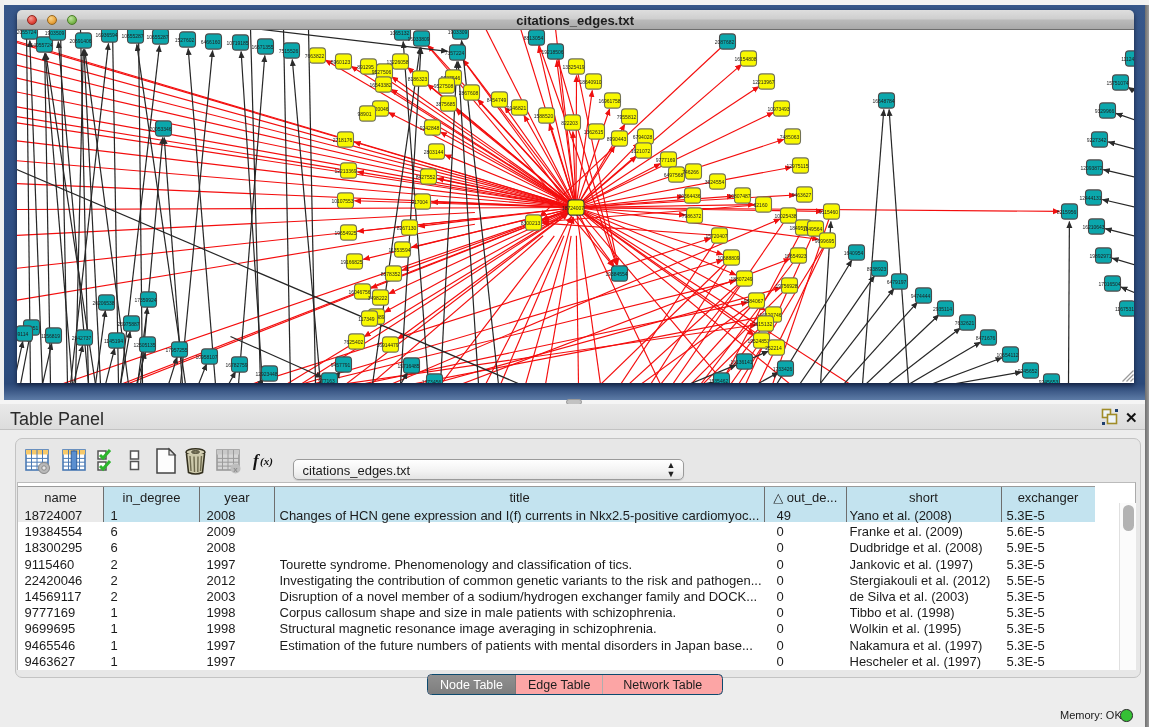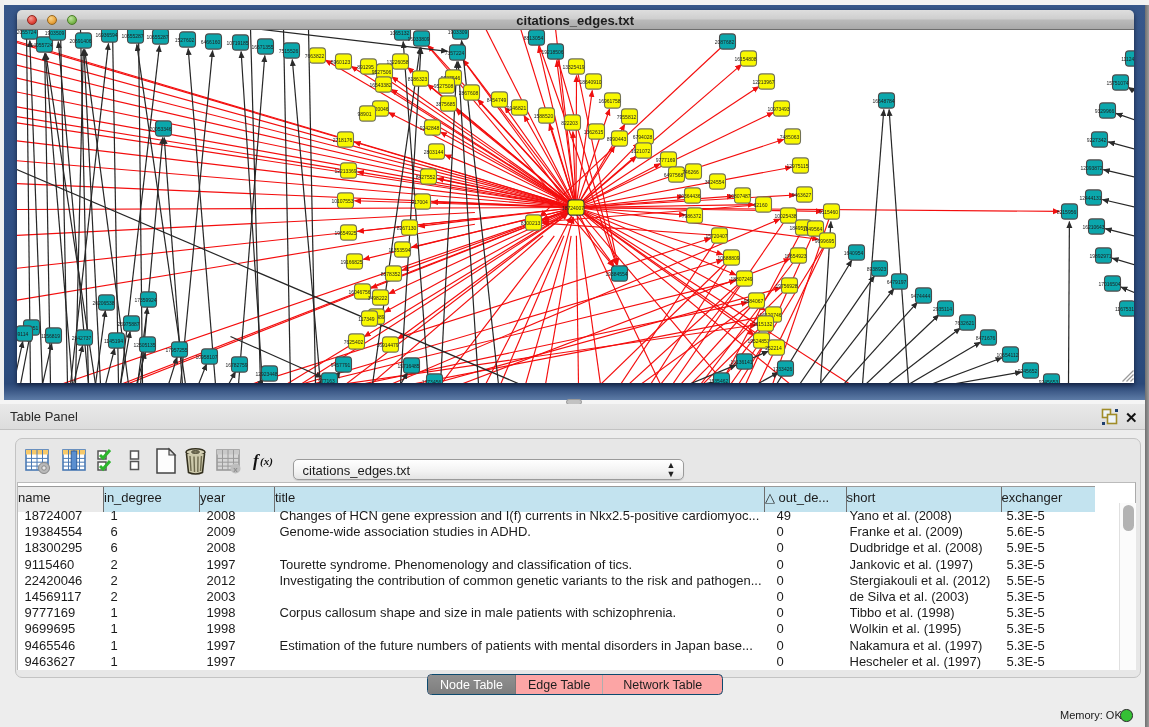--- a/index.html
+++ b/index.html
@@ -14,32 +14,32 @@
   background:linear-gradient(180deg,#dedede 0%,#cfcfcf 45%,#b9b9b9 55%,#a9a9a9 100%);
   border-bottom:1px solid #6e6e6e}
 .tl{position:absolute;top:5.2px;width:10.5px;height:10.5px;border-radius:50%}
 .tl.r{left:10.2px;background:radial-gradient(circle at 35% 30%,#f49f97,#e0443a 60%,#ad2d24);border:.5px solid #92251e}
 .tl.y{left:30.2px;background:radial-gradient(circle at 35% 30%,#f8d488,#e9a33c 60%,#b67b22);border:.5px solid #96651c}
 .tl.g{left:50.2px;background:radial-gradient(circle at 35% 30%,#c0e3a0,#7cb94e 60%,#578c2e);border:.5px solid #4a7c27}
 .ttl{position:absolute;top:3px;left:0;width:100%;text-align:center;font-size:13px;font-weight:bold;color:#1d1d1d}
 .gap{position:absolute;left:0;top:400px;width:1149px;height:4px;background:#f5f5f5}
 .handle{position:absolute;left:566px;top:398.5px;width:16px;height:6px;border-radius:3px;background:#c2c2c2;border:1px solid #9a9a9a}
 .tph{position:absolute;left:0;top:404px;width:1149px;height:26px;background:linear-gradient(180deg,#e9e9e9,#dcdcdc);border-bottom:1px solid #c2c2c2}
-.tph .t{position:absolute;left:10px;top:5px;font-size:13px;color:#2a2a2a}
+.tph .t{position:absolute;left:10px;top:5px;font-size:18px;color:#2a2a2a}
 .tpx{position:absolute;left:1125px;top:6px;font-size:15px;font-weight:bold;color:#111}
 .panel{position:absolute;left:15px;top:438px;width:1125.5px;height:240px;background:#e7e7e7;
   border:1px solid #c3c3c3;border-radius:7px}
 .tools{position:absolute;left:4px;top:8px;height:28px;width:100%}
 .combo{position:absolute;left:272.5px;top:12px;width:391px;height:21px;border:1px solid #9a9a9a;border-radius:5px;
   background:linear-gradient(180deg,#ffffff,#f2f2f2 60%,#e4e4e4);font-size:13px;color:#1a1a1a;
   padding:2.5px 0 0 9px;box-shadow:0 1px 1px rgba(0,0,0,.12)}
 .combo .st{position:absolute;right:7px;top:1px;font-size:9px;color:#222;line-height:9px;text-align:center}
 .tbl{position:absolute;left:1px;top:43px;width:1119px;height:187.5px;background:#fff;border-top:1px solid #bbb;border-left:1px solid #bbb;border-right:1px solid #aaa}
 .thead{position:absolute;left:0;top:2.5px;width:1076.5px;height:22.5px;border-top:1px solid #9a9a9a;border-bottom:1px solid #7e7e7e}
-.th{position:absolute;top:0;height:25px;font-size:13px;color:#1c1c1c;line-height:22px;
+.th{position:absolute;top:0;height:35px;font-size:13px;color:#1c1c1c;text-align:center;line-height:22px;
   background:#c3e3ef;border-right:1px solid #6e6e6e;overflow:hidden}
 .rows{position:absolute;left:0;top:25px;width:1076.5px}
 .tr{position:relative;width:100%;height:16.2px;font-size:13px;color:#1b1b1b;white-space:nowrap}
 .tr div{position:absolute;top:0;height:16.2px;line-height:15.5px;overflow:hidden}
 .c0{left:6.5px;width:80px}.c1{left:92.5px;width:80px}.c2{left:188.5px;width:70px}
 .c3{left:261.5px;width:484px}.c4{left:758.5px;width:64px}.c5{left:831.5px;width:150px}
 .c6{left:988.5px;width:90px}
 .sbar{position:absolute;left:1101px;top:20px;width:17px;height:167px;background:#fbfbfb;border-left:1px solid #e0e0e0}
 .thumb{position:absolute;left:2.5px;top:2px;width:11px;height:26px;border-radius:5.5px;background:#b3b3b3}
 .tabs{position:absolute;left:427px;top:674px;height:20.5px;border:1px solid #0c4a6e;border-radius:4.5px;background:#fca5a5;
@@ -654,21 +654,20 @@
           <div class="c2">2008</div>
           <div class="c3">Changes of HCN gene expression and I(f) currents in Nkx2.5-positive cardiomyoc...</div>
           <div class="c4">49</div>
           <div class="c5">Yano et al. (2008)</div>
           <div class="c6">5.3E-5</div>
         </div>
         <div class="tr">
           <div class="c0">19384554</div>
           <div class="c1">6</div>
           <div class="c2">2009</div>
-          <div class="c3">Genome-wide association studies in ADHD.</div>
           <div class="c4">0</div>
           <div class="c5">Franke et al. (2009)</div>
           <div class="c6">5.6E-5</div>
         </div>
         <div class="tr">
           <div class="c0">18300295</div>
           <div class="c1">6</div>
           <div class="c2">2008</div>
           <div class="c4">0</div>
           <div class="c5">Dudbridge et al. (2008)</div>
@@ -689,37 +688,39 @@
           <div class="c2">2012</div>
           <div class="c3">Investigating the contribution of common genetic variants to the risk and pathogen...</div>
           <div class="c4">0</div>
           <div class="c5">Stergiakouli et al. (2012)</div>
           <div class="c6">5.5E-5</div>
         </div>
         <div class="tr">
           <div class="c0">14569117</div>
           <div class="c1">2</div>
           <div class="c2">2003</div>
+          <div class="c3">Disruption of a novel member of a sodium/hydrogen exchanger family and DOCK...</div>
           <div class="c4">0</div>
           <div class="c5">de Silva et al. (2003)</div>
           <div class="c6">5.3E-5</div>
         </div>
         <div class="tr">
           <div class="c0">9777169</div>
           <div class="c1">1</div>
           <div class="c2">1998</div>
           <div class="c3">Corpus callosum shape and size in male patients with schizophrenia.</div>
           <div class="c4">0</div>
           <div class="c5">Tibbo et al. (1998)</div>
           <div class="c6">5.3E-5</div>
         </div>
         <div class="tr">
           <div class="c0">9699695</div>
           <div class="c1">1</div>
           <div class="c2">1998</div>
+          <div class="c3">Structural magnetic resonance image averaging in schizophrenia.</div>
           <div class="c4">0</div>
           <div class="c5">Wolkin et al. (1995)</div>
           <div class="c6">5.3E-5</div>
         </div>
         <div class="tr">
           <div class="c0">9465546</div>
           <div class="c1">1</div>
           <div class="c2">1997</div>
           <div class="c3">Estimation of the future numbers of patients with mental disorders in Japan base...</div>
           <div class="c4">0</div>

